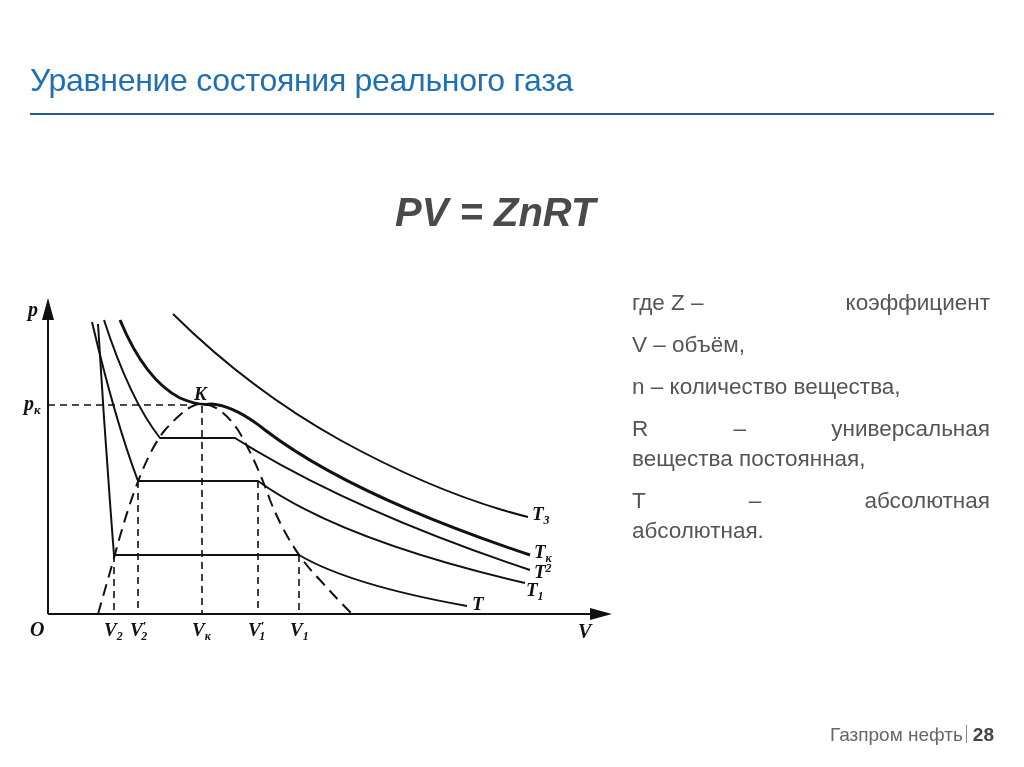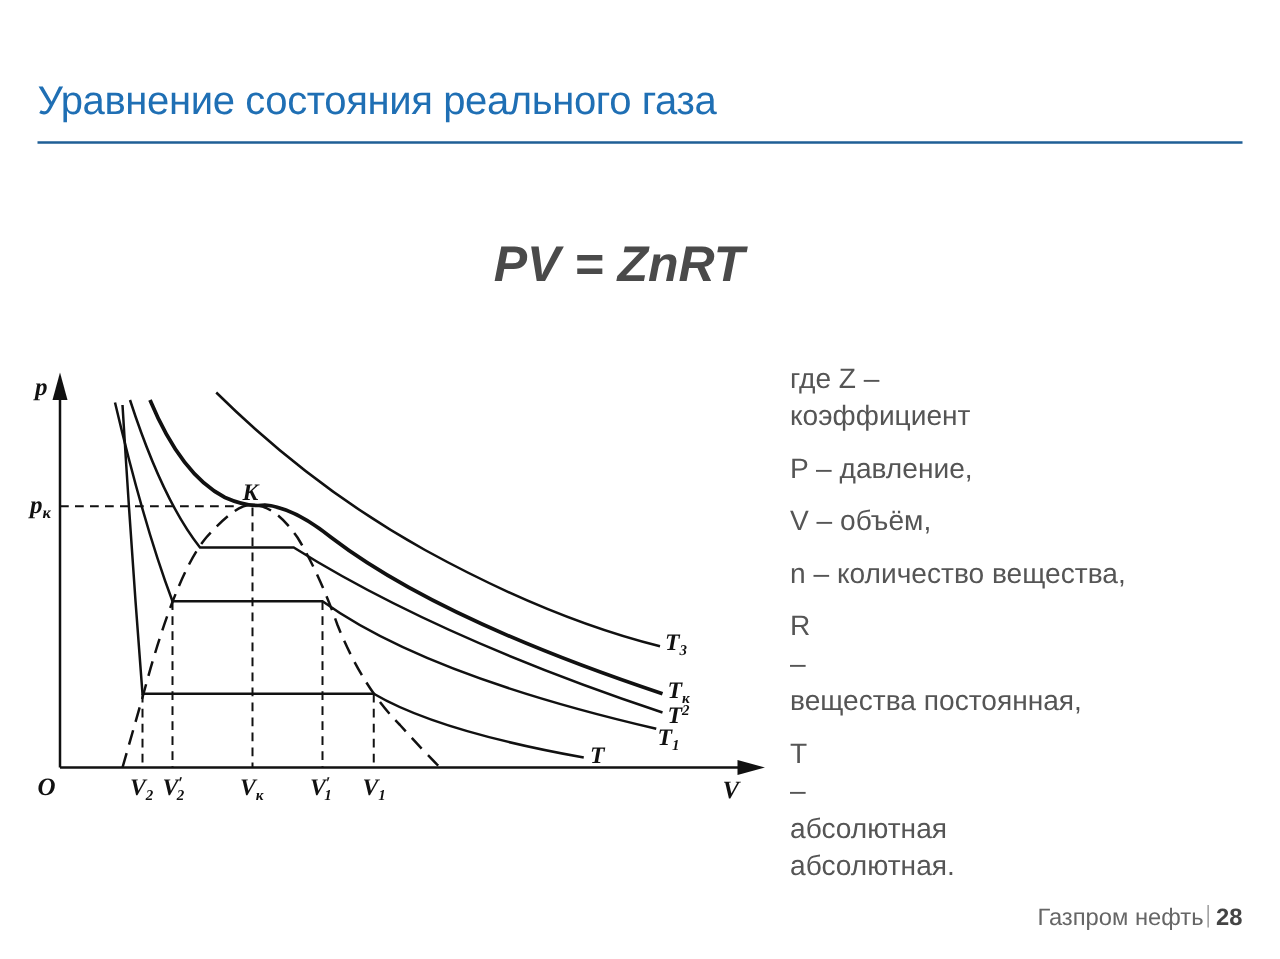--- a/index.html
+++ b/index.html
@@ -3,21 +3,21 @@
 <meta charset="utf-8">
 <style>
   html, body { margin:0; padding:0; background:#ffffff; }
   body { width:1024px; height:767px; position:relative; overflow:hidden; font-family:"Liberation Sans", sans-serif; }
   .slide-title { position:absolute; left:30px; top:62px; font-size:32px; color:#1f6fb4; letter-spacing:-0.3px; white-space:nowrap; }
   .title-rule { position:absolute; left:30px; top:113px; width:964px; height:2px; background:#1f5f96; }
   .formula { position:absolute; left:395px; top:190px; font-size:40px; font-weight:bold; font-style:italic; color:#4a4a4a; white-space:nowrap;text-align:center; }
   .diagram { position:absolute; left:20px; top:280px; width:600px; height:370px; }
   .defs { position:absolute; left:632px; top:288px; width:358px; font-size:22.5px; color:#555555; line-height:30px; }
   .defs p { margin:0 0 12px 0; }
-  .defs .row { display:flex; justify-content:space-between;flex-direction:column; }
+  .defs .row { display:flex; justify-content:space-between; }
   .footer { position:absolute; right:30px; top:724px; font-size:19px; color:#666666; white-space:nowrap;margin-left:40px; }
   .footer .sep { display:inline-block; width:1px; height:18px; background:#888; margin:0 6px 0 3px; vertical-align:-2px; }
   .footer .num { font-weight:bold; color:#444; }
   svg text { font-family:"Liberation Serif", serif; font-style:italic; font-weight:bold; fill:#111; }
 </style>
 </head>
 <body>
 
 <div class="slide-title">Уравнение состояния реального газа</div>
 <div class="title-rule"></div>
@@ -80,27 +80,27 @@
   </g>
 </svg>
 
 <div class="defs">
   <p>
     <span class="row">
         <span>где Z –</span>
         <span>коэффициент</span>
       </span>
   </p>
-  <p>P – давление,</p>
   <p>V – объём,</p>
   <p>n – количество вещества,</p>
   <p>
     <span class="row">
         <span>R</span>
         <span>–</span>
+        <span>универсальная</span>
       </span>
     <span>вещества постоянная,</span>
   </p>
   <p>
     <span class="row">
         <span>T</span>
         <span>–</span>
         <span>абсолютная</span>
       </span>
     <span>абсолютная.</span>

